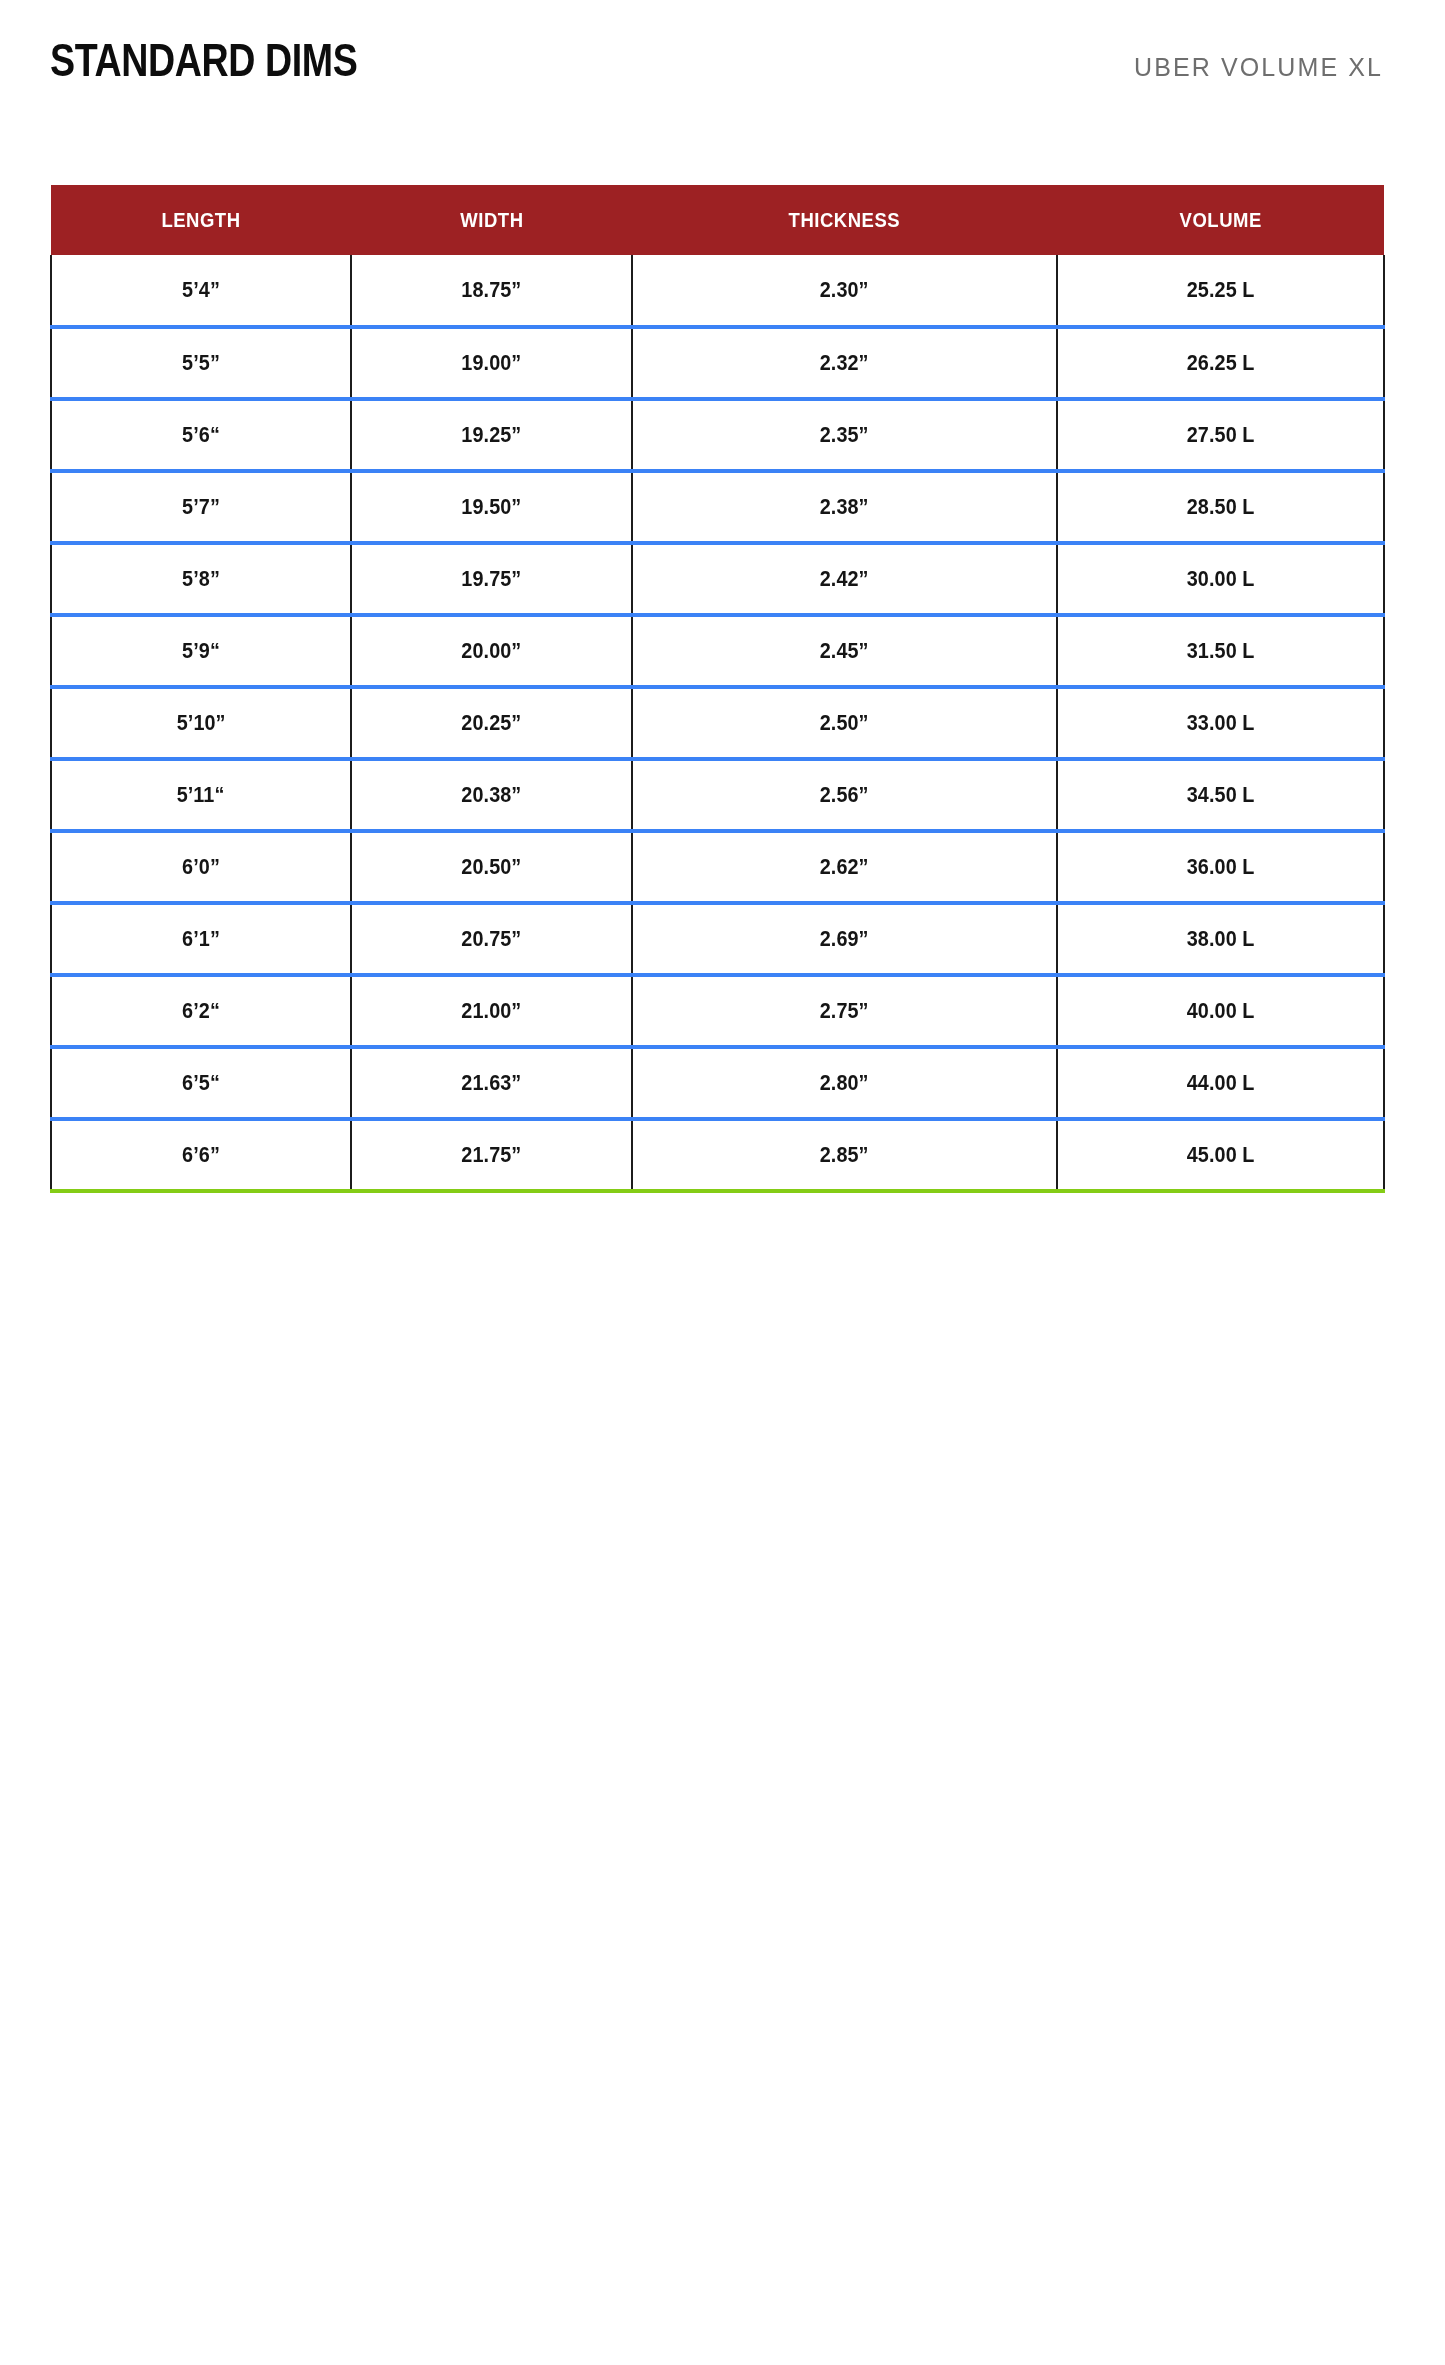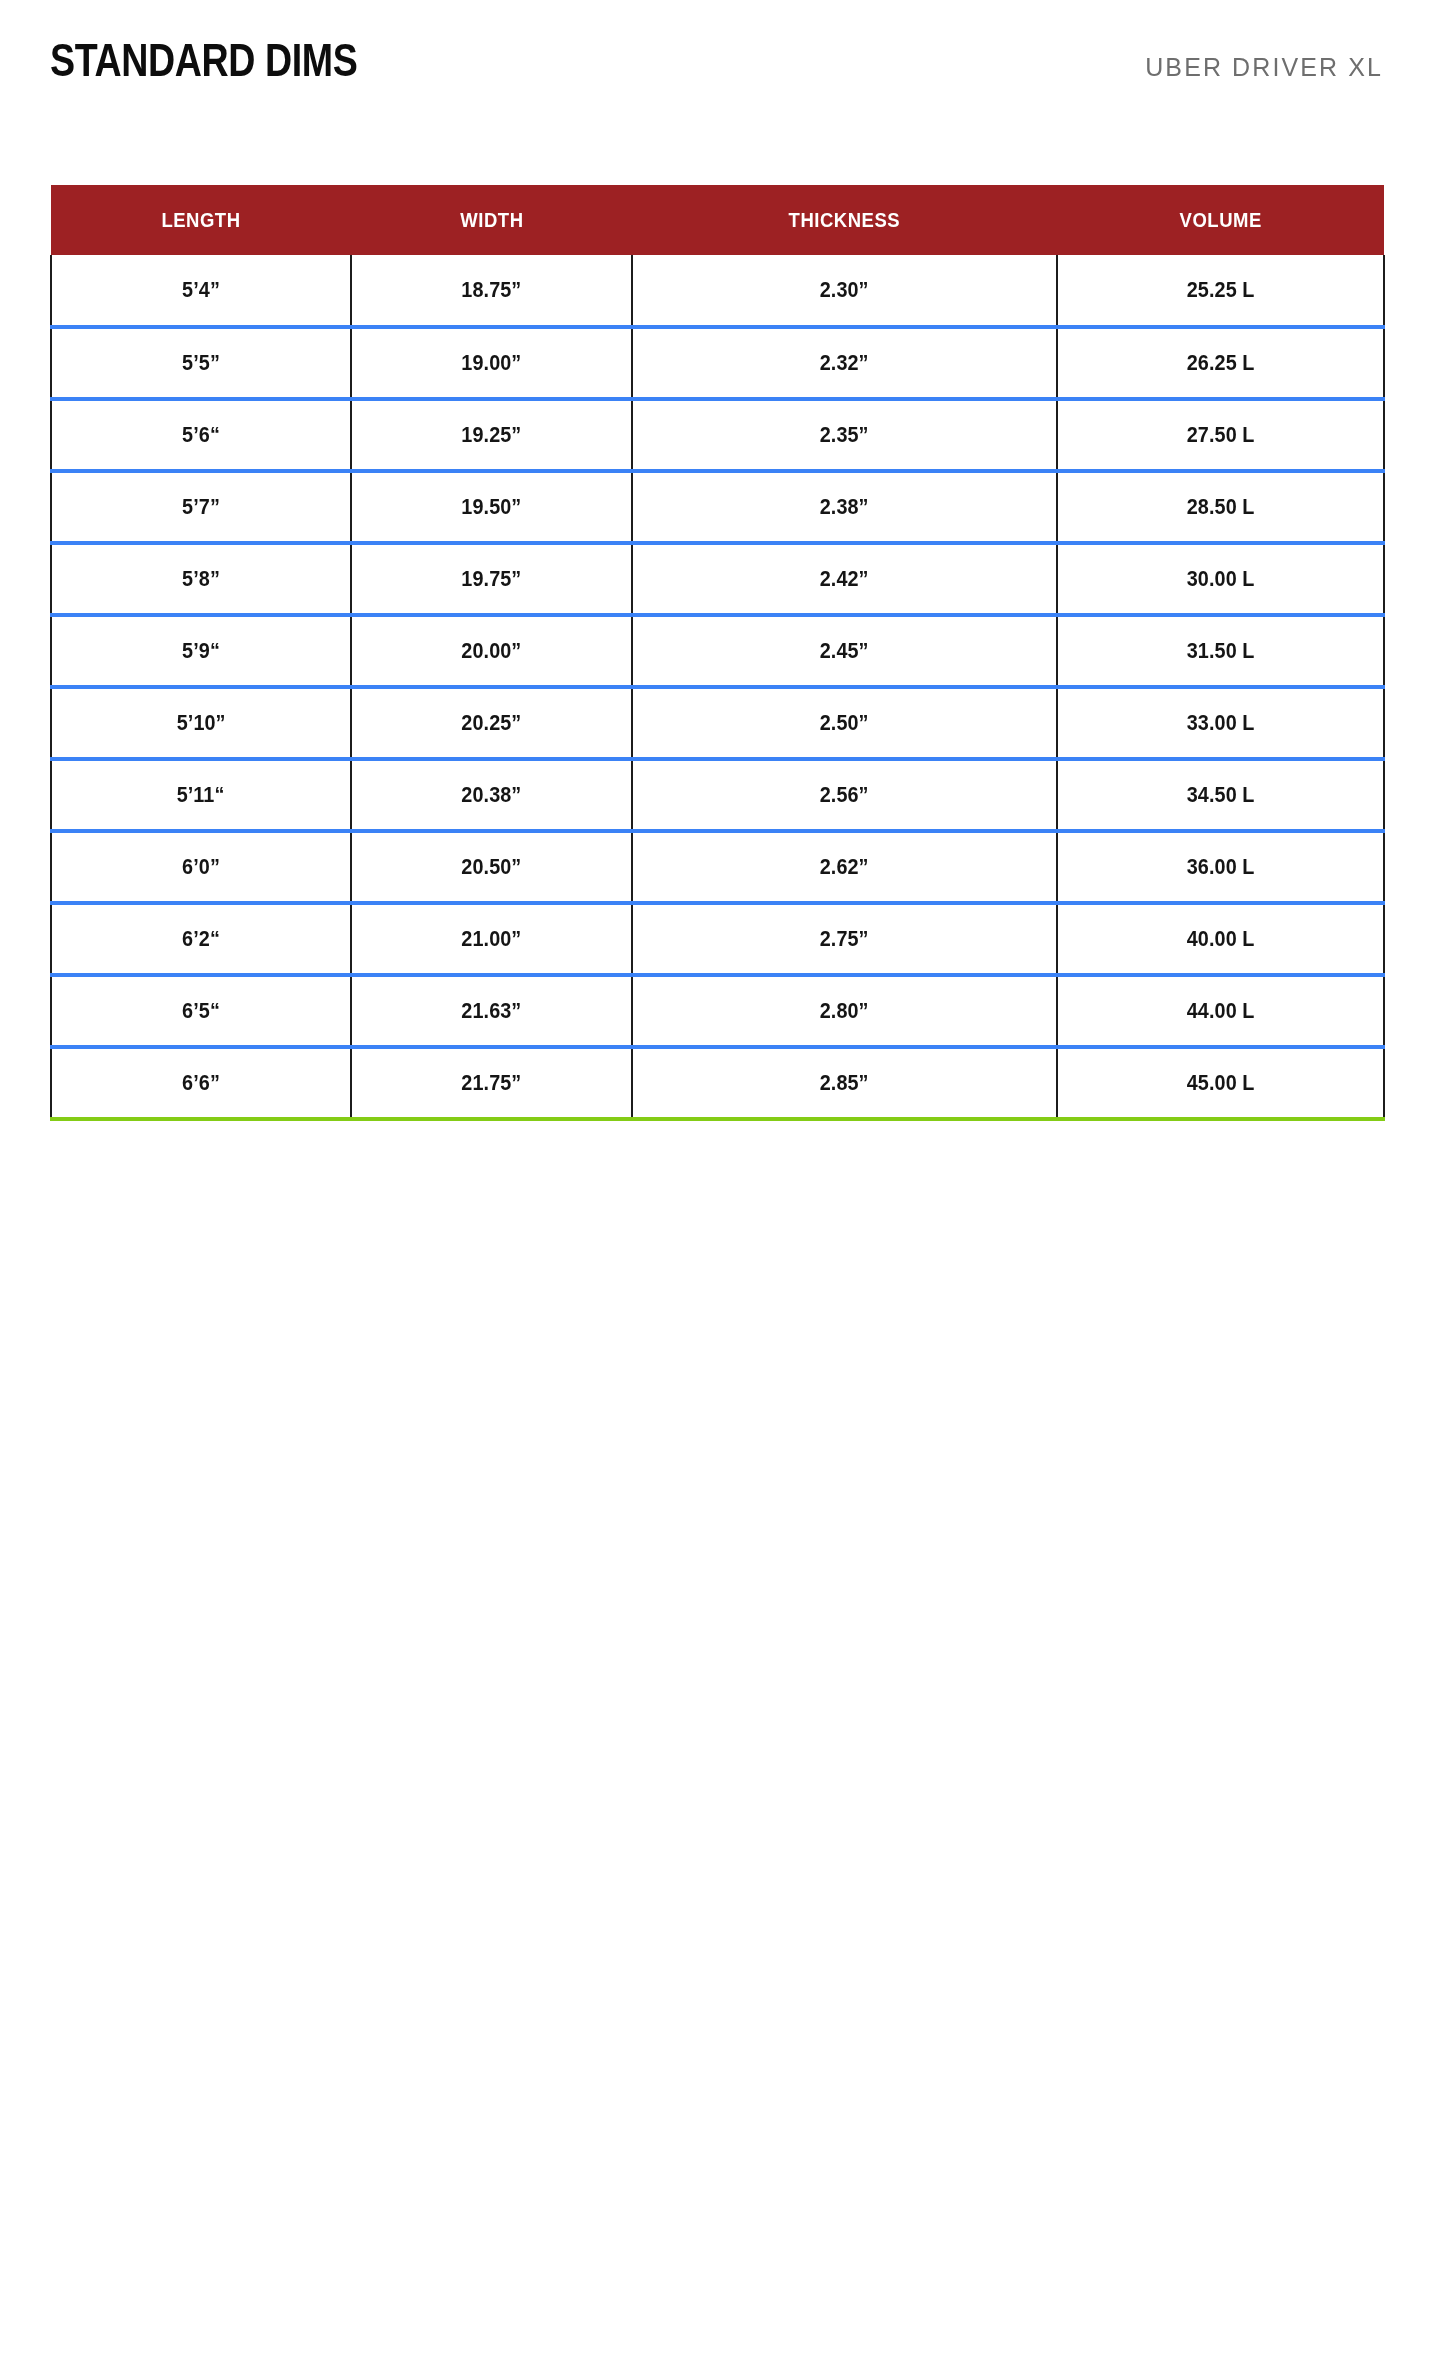--- a/index.html
+++ b/index.html
@@ -135,21 +135,21 @@
     border-bottom: 4px solid #84cc16;
   }
 </style>
 </head>
 <body>
 
 <div class="page">
 
   <div class="page-header">
     <div class="page-title">STANDARD DIMS</div>
-    <div class="page-subtitle">UBER DRIVER XL</div>
+    <div class="page-subtitle">UBER VOLUME XL</div>
   </div>
 
   <div class="dims-table-wrap">
     <table class="dims-table">
       <colgroup>
         <col class="c-length">
         <col class="c-width">
         <col class="c-thickness">
         <col class="c-volume">
       </colgroup>
@@ -210,20 +210,26 @@
             <td><span>2.56”</span></td>
             <td><span>34.50 L</span></td>
           </tr>
           <tr>
             <td><span>6’0”</span></td>
             <td><span>20.50”</span></td>
             <td><span>2.62”</span></td>
             <td><span>36.00 L</span></td>
           </tr>
           <tr>
+            <td><span>6’1”</span></td>
+            <td><span>20.75”</span></td>
+            <td><span>2.69”</span></td>
+            <td><span>38.00 L</span></td>
+          </tr>
+          <tr>
             <td><span>6’2“</span></td>
             <td><span>21.00”</span></td>
             <td><span>2.75”</span></td>
             <td><span>40.00 L</span></td>
           </tr>
           <tr>
             <td><span>6’5“</span></td>
             <td><span>21.63”</span></td>
             <td><span>2.80”</span></td>
             <td><span>44.00 L</span></td>

